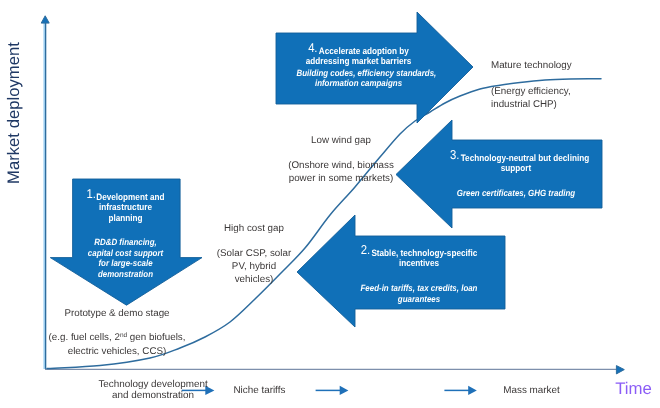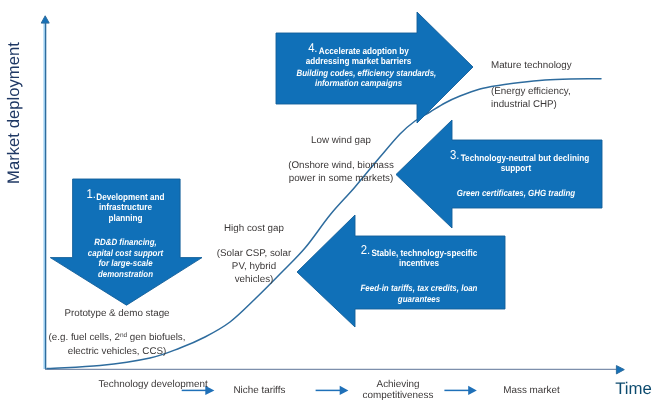--- a/index.html
+++ b/index.html
@@ -11,21 +11,21 @@
   .ctr{transform:translateX(-50%);text-align:center;}
   .atx{position:absolute;color:#fff;text-align:center;white-space:nowrap;
        font-weight:bold;font-size:9.3px;line-height:1;
        transform:scaleX(0.880);transform-origin:50% 0;}
   .atx .ln{height:11.95px;line-height:11.95px;}
   .atx .it{height:10.6px;line-height:10.6px;font-style:italic;font-size:9.0px;}
   .big{font-size:12.9px;font-weight:400;letter-spacing:-0.1px;margin-right:1.6px;display:inline-block;position:relative;top:-1.8px;line-height:1;}
   .note{font-size:9.8px;}
   .ylab{position:absolute;color:#1F3864;font-size:16.7px;white-space:nowrap;
         transform-origin:0 0;transform:rotate(-90deg);}
-  .xlab{position:absolute;color:#0c4a6e;font-size:16.8px;white-space:nowrap;}
+  .xlab{position:absolute;color:#8b5cf6;font-size:16.8px;white-space:nowrap;}
   .stage{font-size:9.9px;text-align:center;line-height:11.3px;color:#3b3838;}
 </style>
 </head>
 <body>
 
 <div id="page">
 
   <svg class="layer" viewBox="0 0 660 408">
 
     <g>
@@ -104,21 +104,18 @@
   <div class="tx note ctr" style="left:254px;top:249px;text-align:right;">(Solar CSP, solar</div>
   <div class="tx note ctr" style="left:254px;top:262px;">PV, hybrid</div>
   <div class="tx note ctr" style="left:254px;top:275px;">vehicles)</div>
 
   <div class="tx note ctr" style="left:117px;top:309px;">Prototype &amp; demo stage</div>
   <div class="tx note ctr" style="left:117px;top:333px;"><span>(e.g. fuel cells, 2</span><sup style="font-size:6.5px;vertical-align:baseline;position:relative;top:-2.6px;">nd</sup><span> gen biofuels,</span></div>
   <div class="tx note ctr" style="left:117px;top:347px;">electric vehicles, CCS)</div>
 
   <div class="tx stage ctr" style="left:118px;top:379px;margin-left:35px;">
       <div>Technology development</div>
+      <div>and demonstration</div>
     </div>
   <div class="tx stage ctr" style="left:259.4px;top:385px;">Niche tariffs</div>
-  <div class="tx stage ctr" style="left:398px;top:378.7px;">
-      <div>Achieving</div>
-      <div>competitiveness</div>
-    </div>
   <div class="tx stage ctr" style="left:531.5px;top:384.8px;">Mass market</div>
 
 </div>
 
 </body></html>

